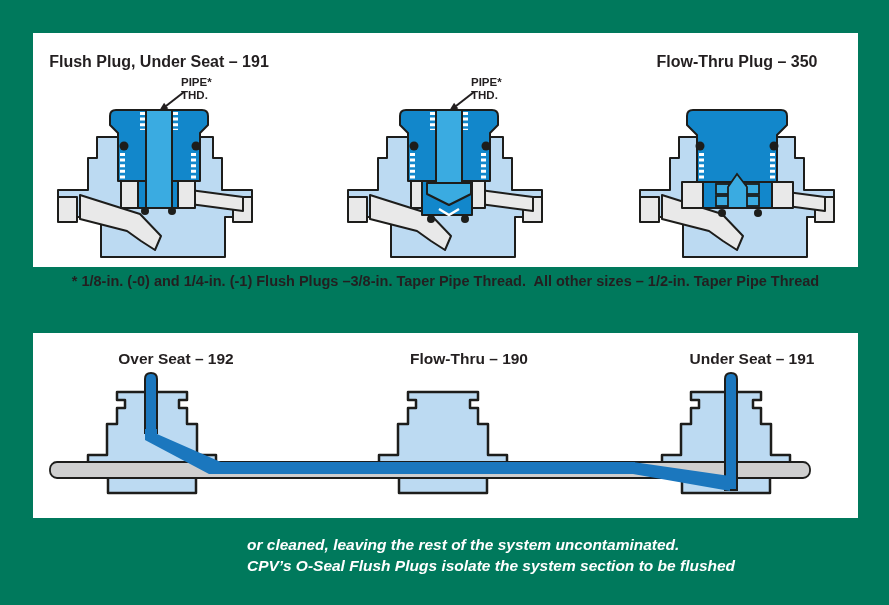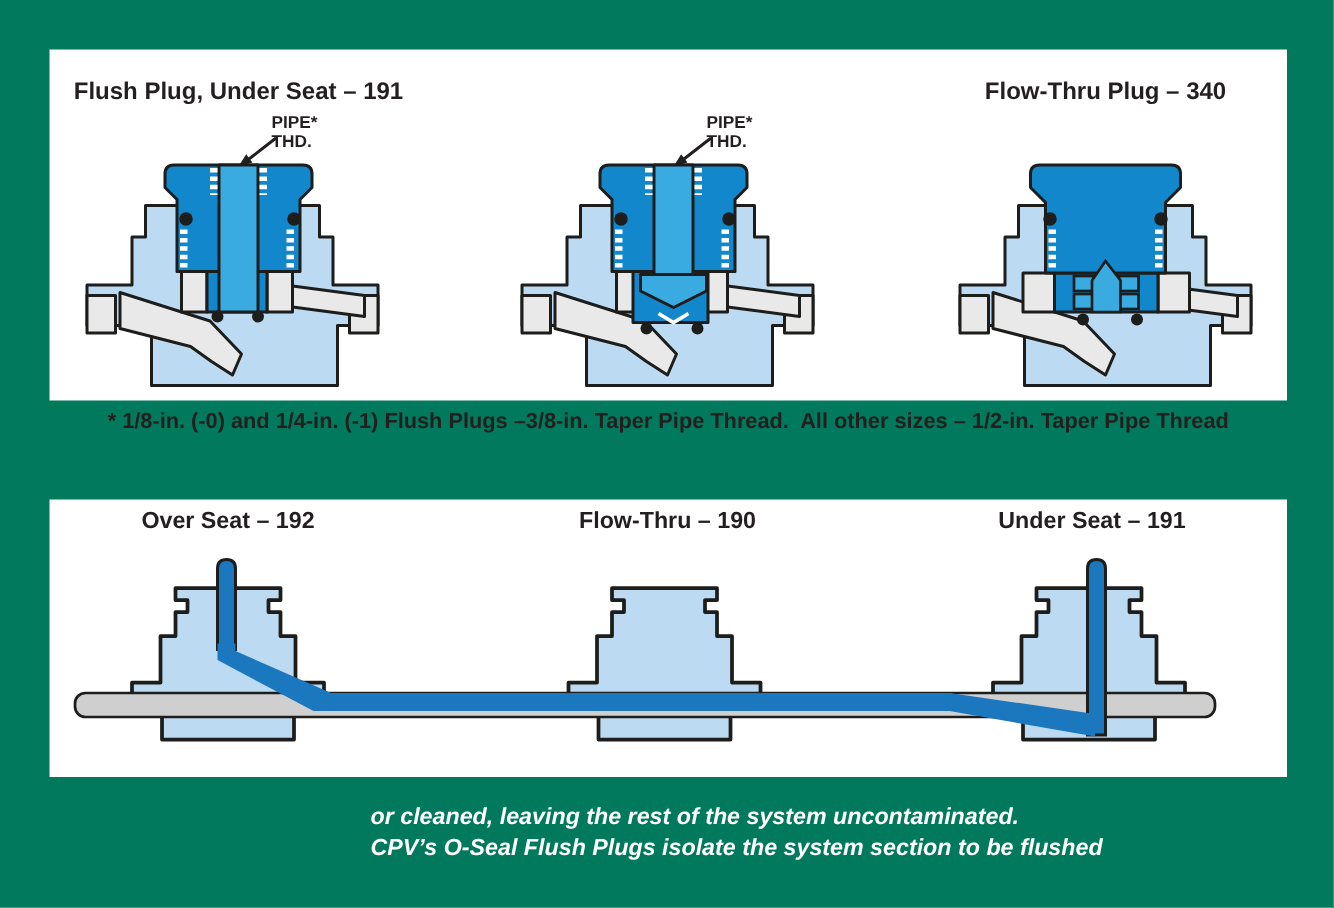--- a/index.html
+++ b/index.html
@@ -14,34 +14,34 @@
   .top-panel{top:33px;height:234px;}
   .bottom-panel{top:333px;height:185px;}
   .fig-title{position:absolute;top:20px;transform:translateX(-50%);white-space:nowrap;
     font-weight:bold;font-size:16px;color:var(--ink);letter-spacing:0px;}
   .valve-svg{position:absolute;top:70px;}
   .pipe-thd{position:absolute;top:43px;font-weight:bold;font-size:11.5px;line-height:12.5px;color:var(--ink);}
   .pipe-arrow{position:absolute;top:56px;}
   .footnote{position:absolute;top:240px;left:0;width:100%;text-align:center;
     font-weight:bold;font-size:14.5px;color:var(--ink);white-space:pre;}
   .flow-svg{position:absolute;left:0;top:0;}
-  .flow-label{position:absolute;top:6px;transform:translateX(-50%);white-space:nowrap;
-    font-weight:bold;font-size:15.5px;color:var(--ink);}
+  .flow-label{position:absolute;top:17px;transform:translateX(-50%);white-space:nowrap;
+    font-weight:bold;font-size:15.5px;color:var(--ink);margin-left:24px;}
   .caption{position:absolute;left:247px;top:534px;color:var(--caption-text);
     font-style:italic;font-weight:600;font-size:15.5px;line-height:21px;}
 </style>
 </head>
 <body>
 
 <div class="page">
 
   <div class="panel top-panel">
 
     <div class="fig-title" style="left:126px">Flush Plug, Under Seat – 191</div>
-    <div class="fig-title" style="left:704px">Flow-Thru Plug – 340</div>
+    <div class="fig-title" style="left:704px">Flow-Thru Plug – 350</div>
 
     <div class="pipe-thd" style="left:148px">
       <div>PIPE*</div>
       <div>THD.</div>
     </div>
     <svg class="pipe-arrow" style="left:118px" width="38" height="26" viewBox="0 0 38 26">
       <line x1="33" y1="3" x2="15" y2="17" stroke="var(--ink)" stroke-width="2"></line>
       <polygon points="8,22 13.1,13.8 17.3,19.4" fill="var(--ink)"></polygon>
     </svg>
     <div class="pipe-thd" style="left:438px">

